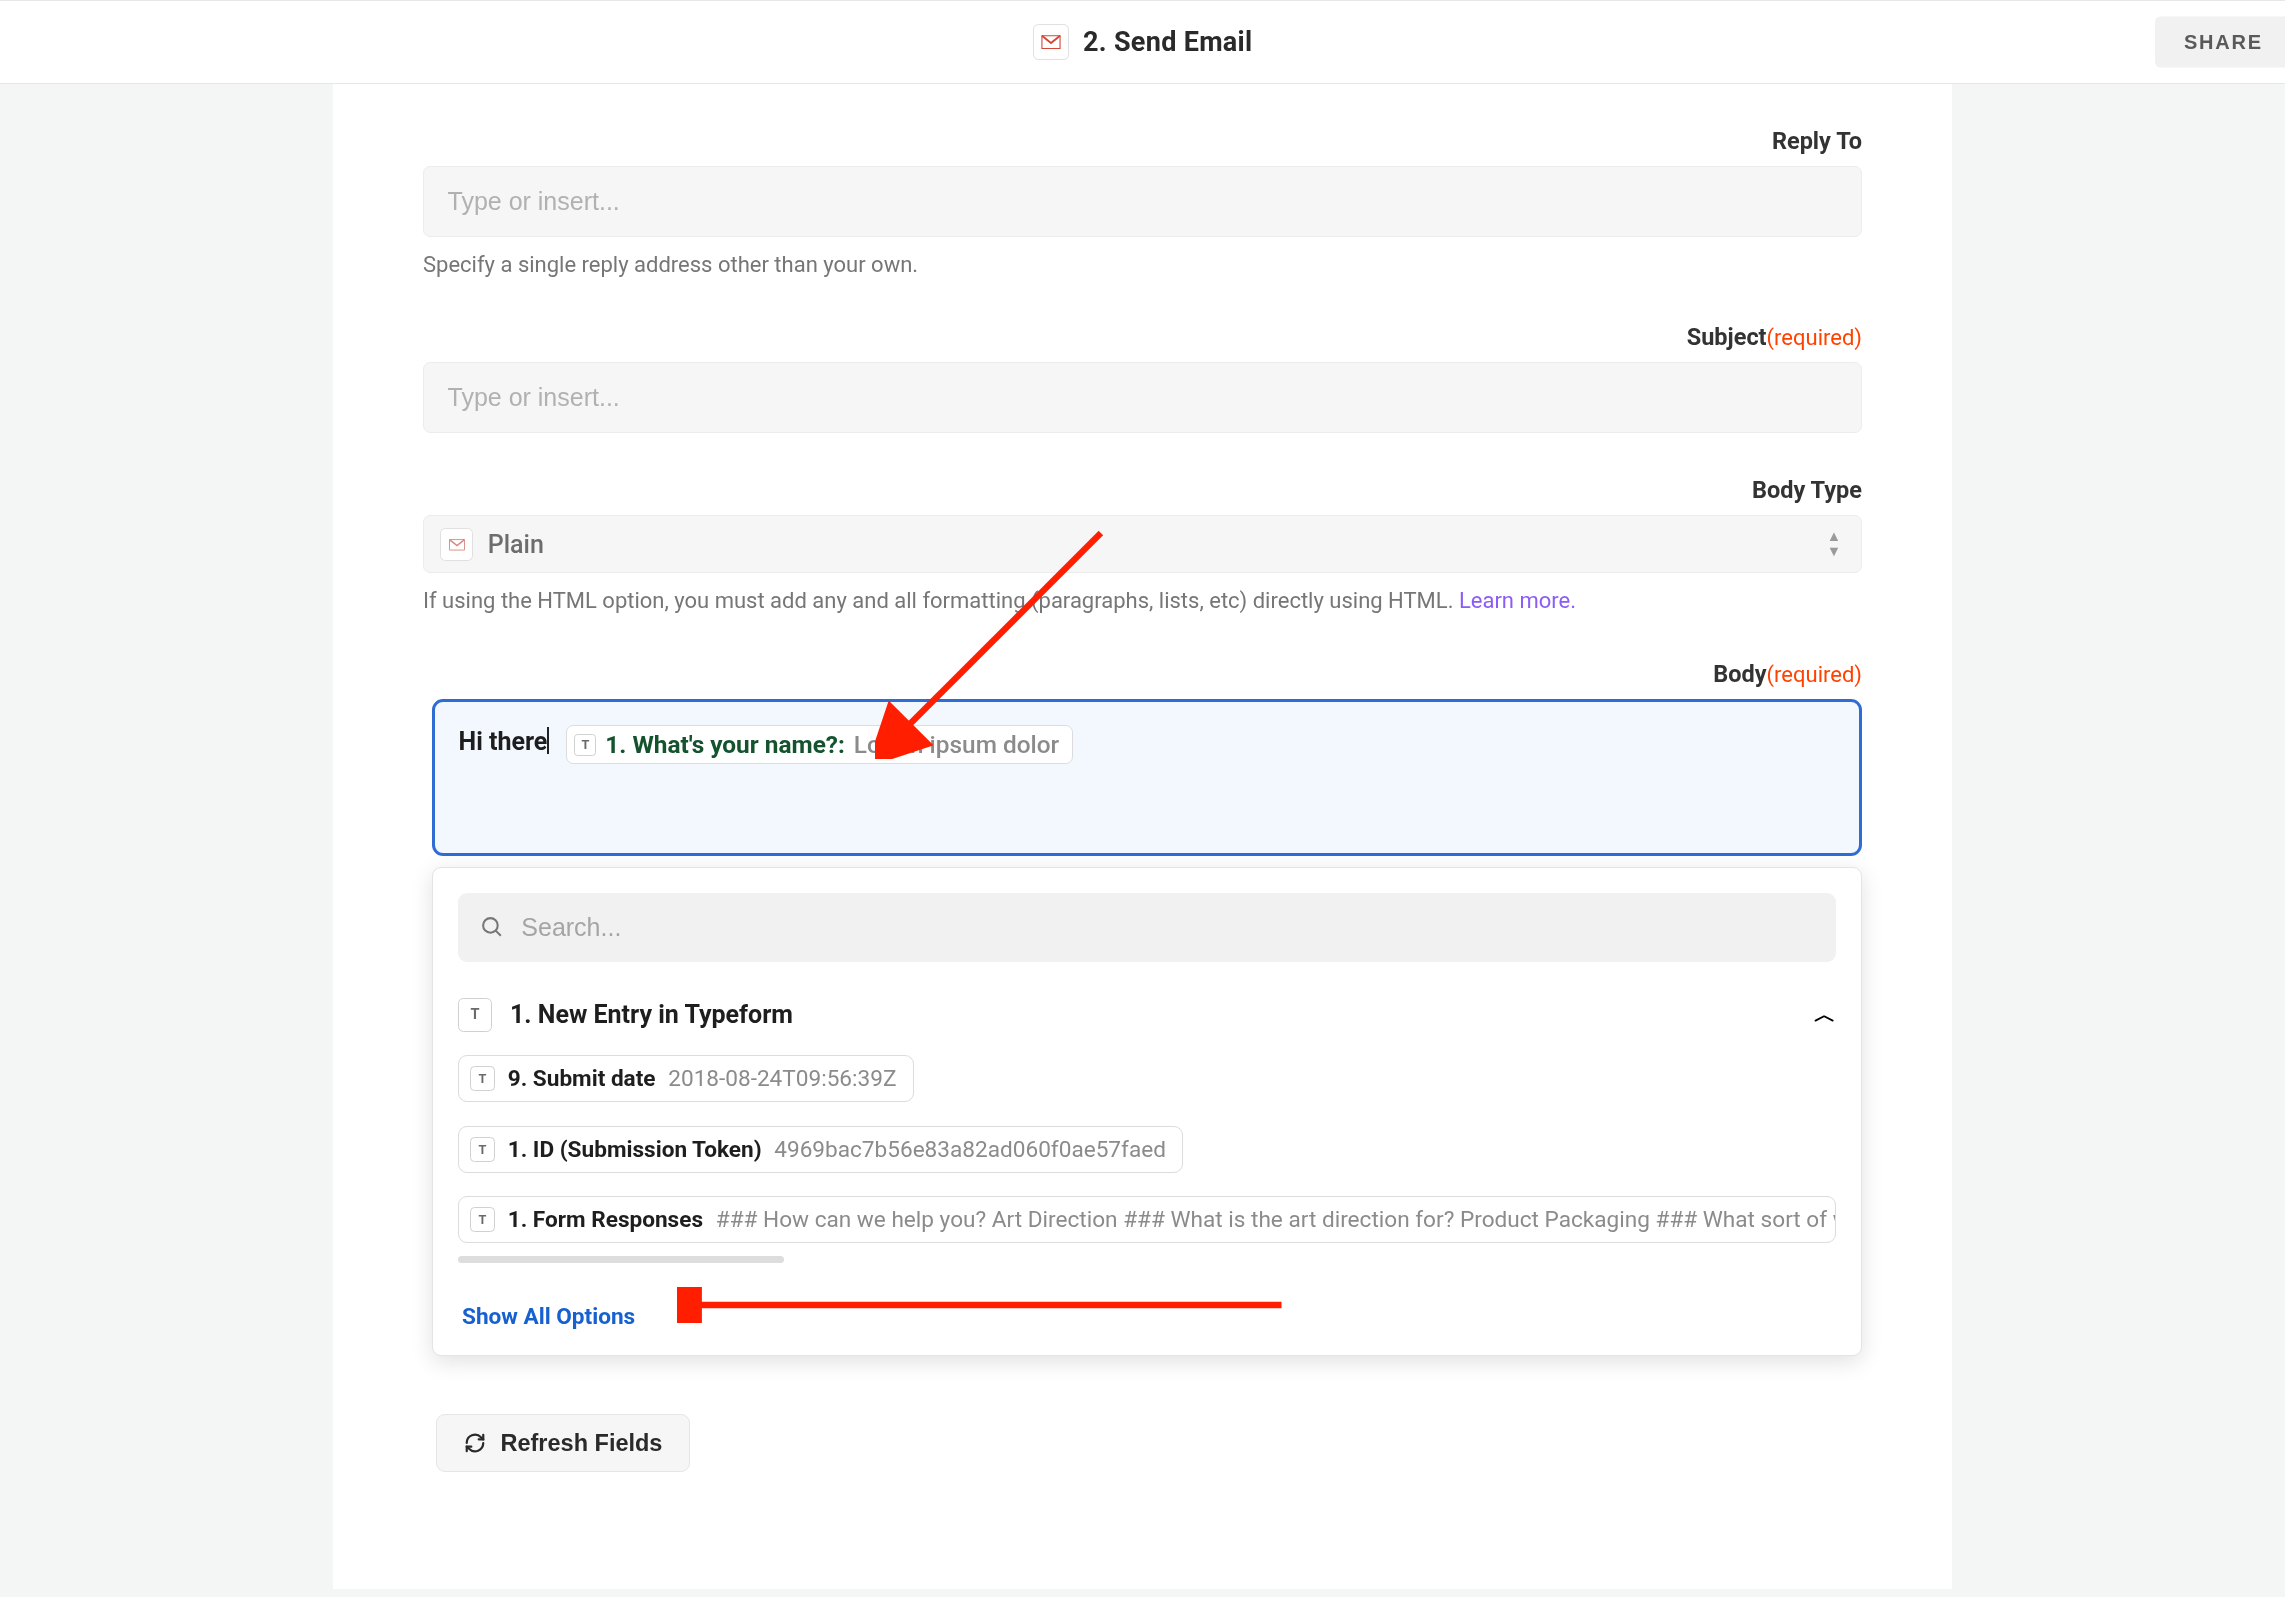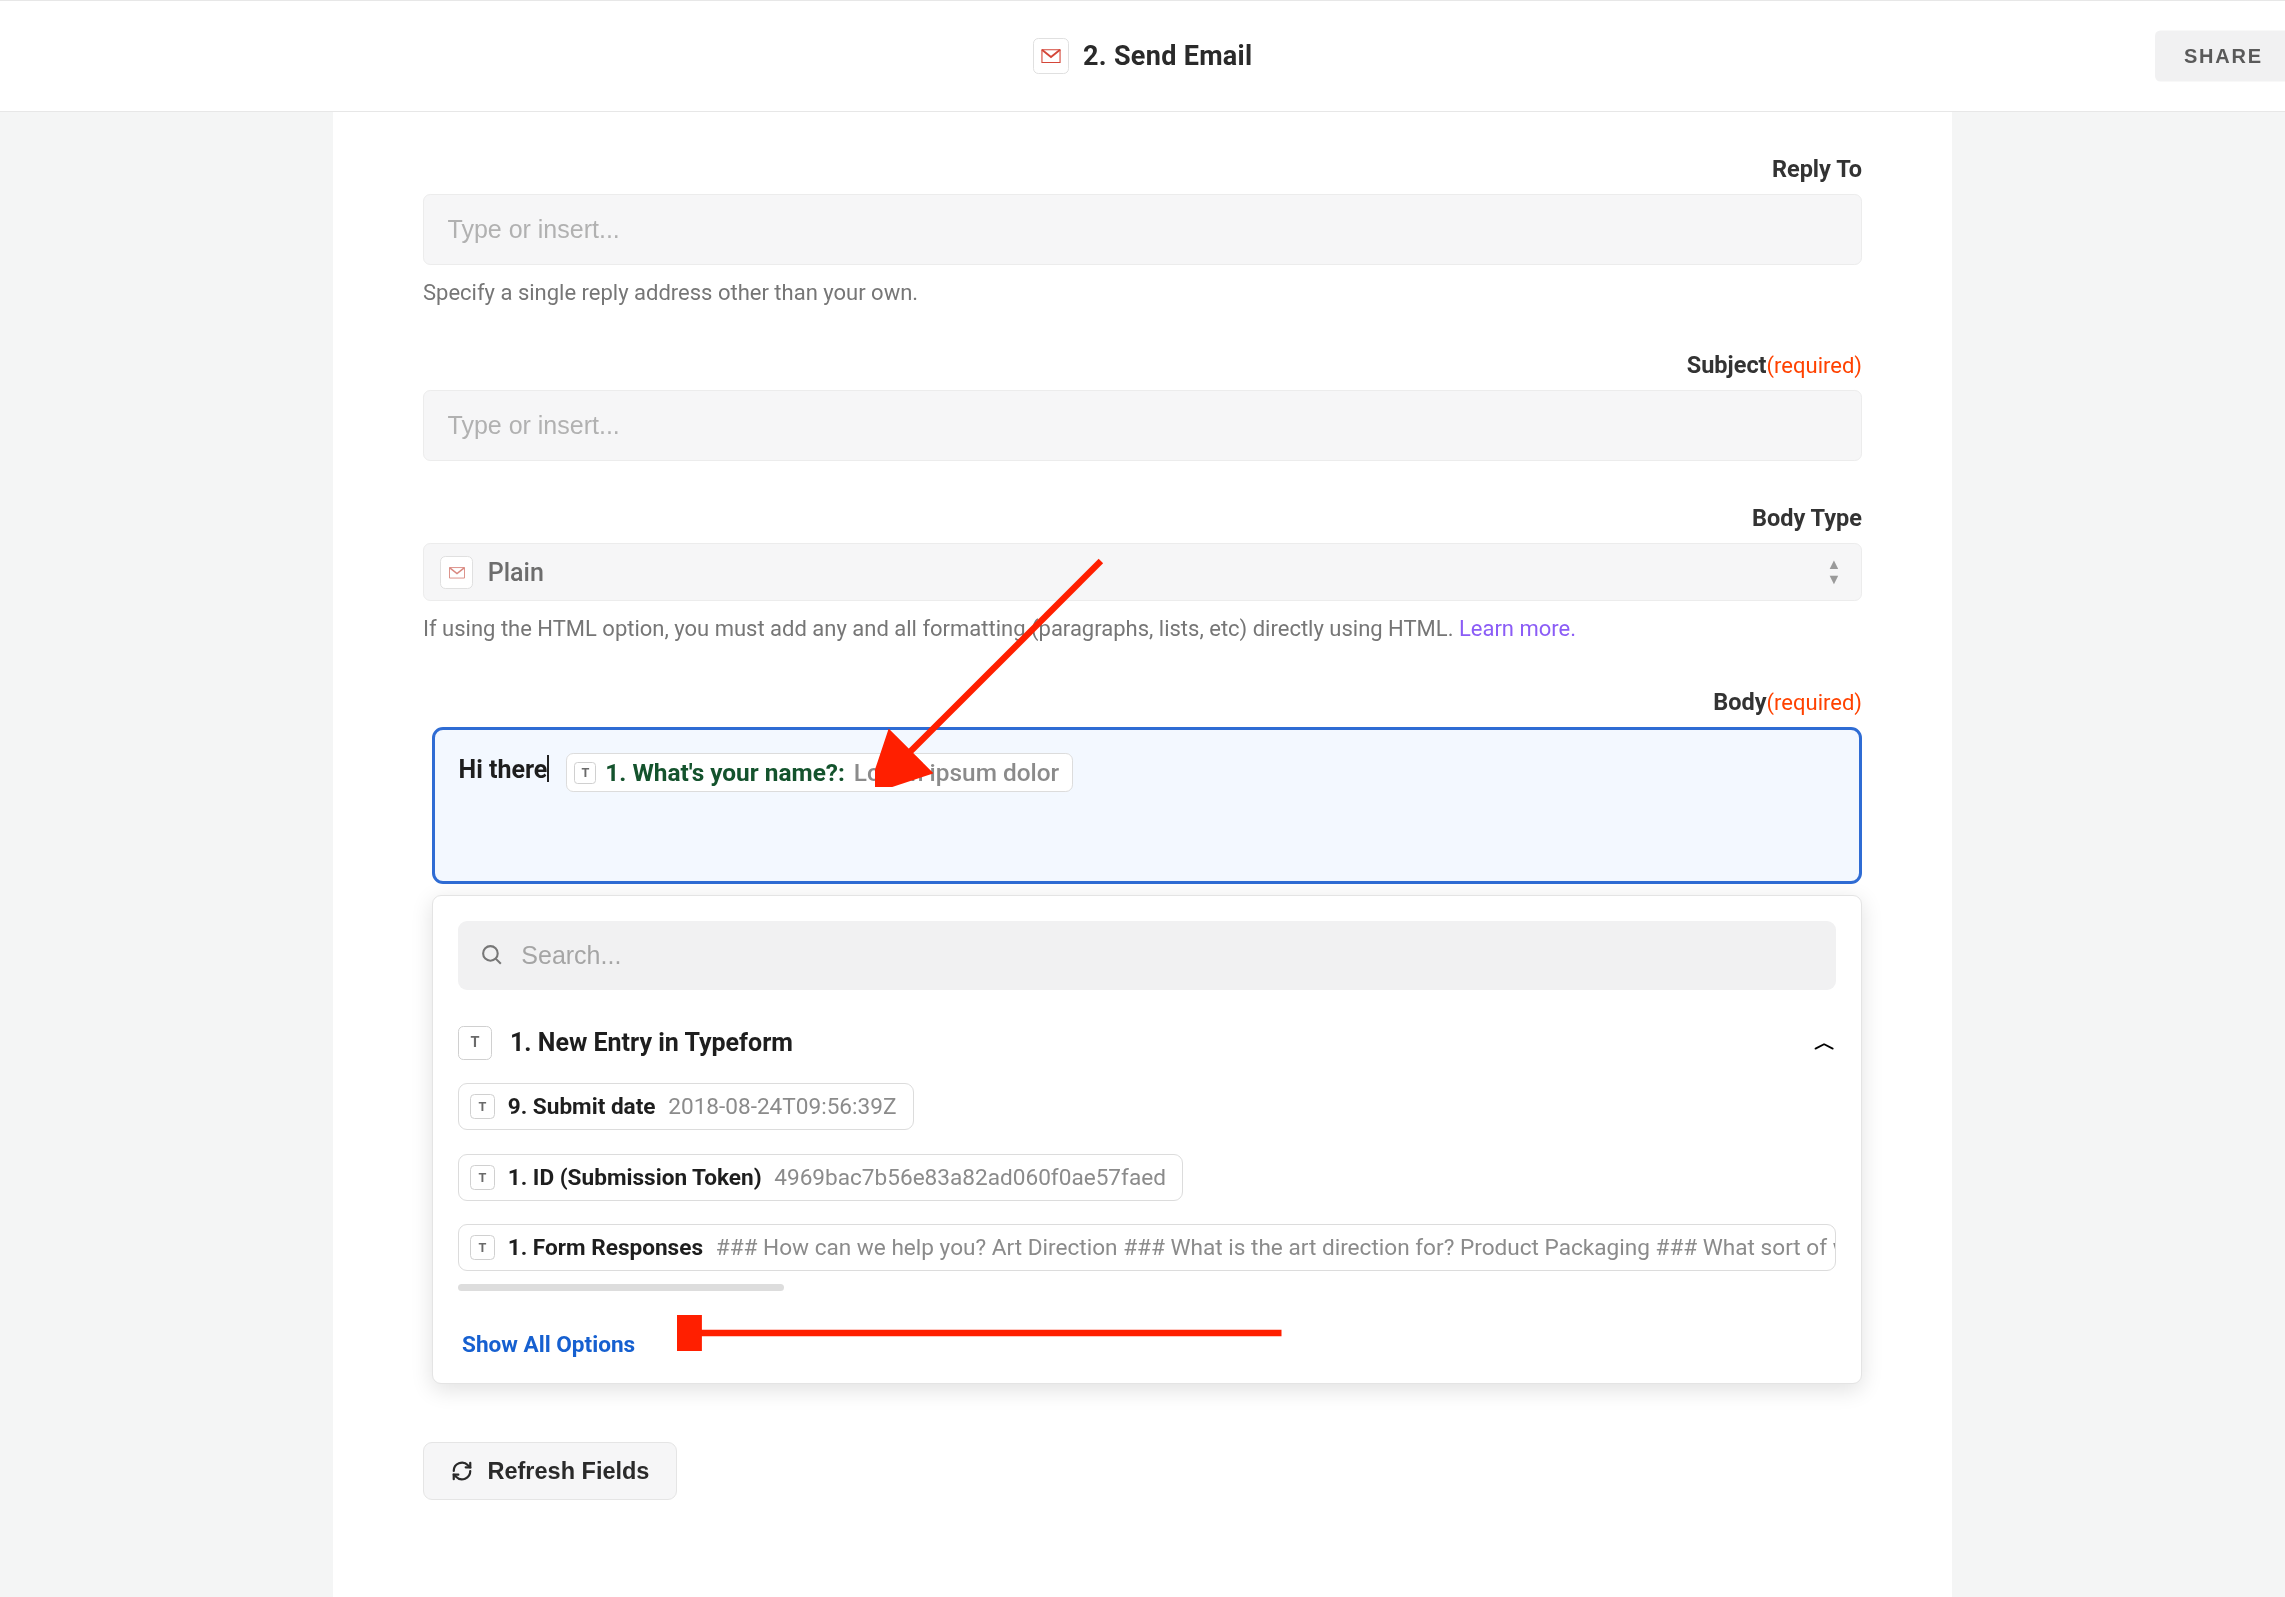--- a/index.html
+++ b/index.html
@@ -2,21 +2,21 @@
 <html style="font-size:14.5px"><head>
 <meta charset="utf-8">
 <style>
   * { box-sizing: border-box; margin: 0; padding: 0; }
   html, body { height: 100%; font-family: -apple-system, BlinkMacSystemFont, "Segoe UI", Roboto, Helvetica, Arial, sans-serif; }
   body { background: #f4f5f5; overflow: hidden; }
 
   
   .topbar {
     position: relative;
-    height: 112px;
+    height: 84px;
     background: #ffffff;
     border-top: 0.9px solid #e7e7e7;
     border-bottom: 0.9px solid #e7e7e7;
     display: flex;
     align-items: center;
     justify-content: center;
   }
   .topbar .title-wrap {
     display: flex;
     align-items: center;
@@ -255,20 +255,21 @@
   }
 
   
   .refresh-btn {
     margin-top: 58px;
     display:inline-flex;align-items:center;gap:14.5px;
     background:#f6f6f7;border:0.9px solid #e5e5e5;border-radius:9px;
     padding: 14.5px 27px;
     font-size:23.5px;font-weight:700;color:#2a2a2a;
     cursor:pointer;
+    margin-left:13px;
   }
   .refresh-btn svg { width:22px;height:22px; }
 
   
   .annot {
     position:absolute;pointer-events:none;
   }
 </style>
 </head>
 <body>

